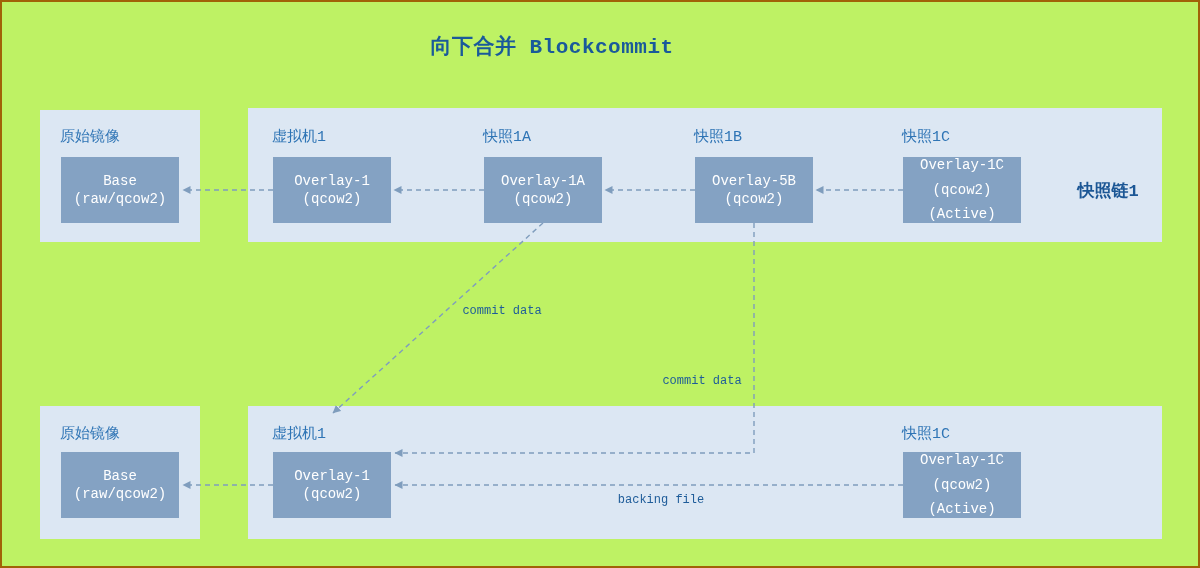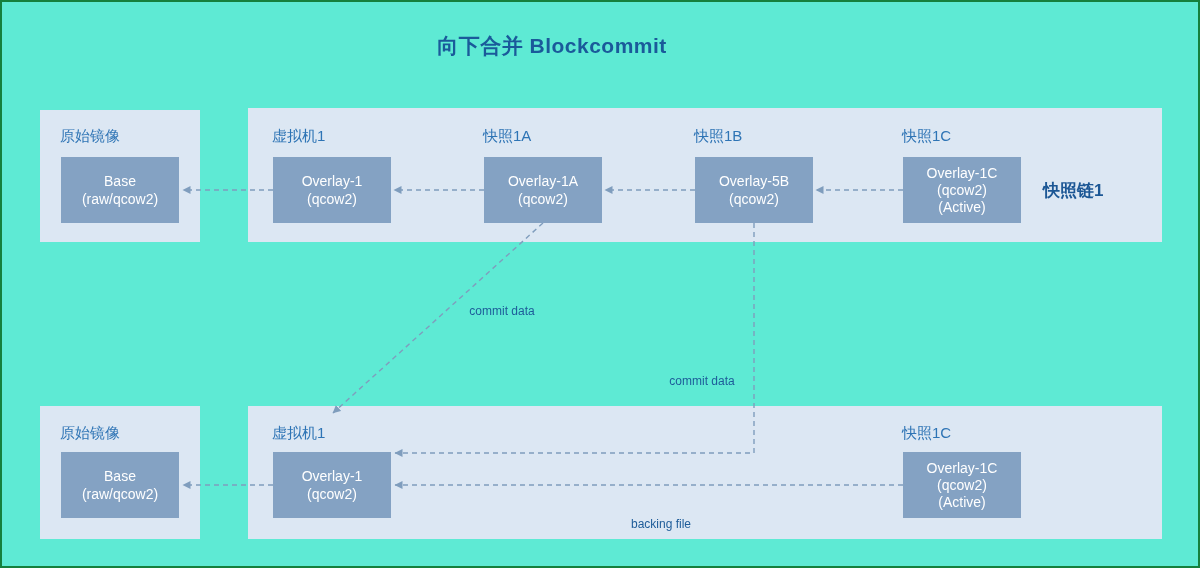--- a/index.html
+++ b/index.html
@@ -1,22 +1,22 @@
 <!DOCTYPE html>
 <html><head>
 <meta charset="utf-8">
 <style>
   html,body{margin:0;padding:0;background:#fff;}
   #canvas{
     position:relative;
     width:1200px;height:568px;
-    background:#5eead4;
-    border:2px solid #15803d;
+    background:#bef264;
+    border:2px solid #a16207;
     box-sizing:border-box;
-    font-family:Liberation Sans, sans-serif;
+    font-family:Liberation Mono, monospace;
     overflow:hidden;
   }
   .title{
     position:absolute;left:0;top:30px;width:1100px;
     text-align:center;
     font-size:21px;font-weight:bold;color:#1a5a9a;
     letter-spacing:0.5px;
   }
   .panel{
     position:absolute;
@@ -25,29 +25,29 @@
   .node-box{
     position:absolute;
     width:118px;height:66px;
     background:#84a2c3;
     color:#ffffff;
     font-size:14px;line-height:18px;
     display:flex;flex-direction:column;
     align-items:center;justify-content:center;
     text-align:center;
   }
-  .node-box.three-line{line-height:17px;}
+  .node-box.three-line{line-height:17px;justify-content:space-between;}
   .node-label{
     position:absolute;width:120px;
     text-align:left;
     font-size:15px;color:#2e74b5;
   }
   .chain-label{
     position:absolute;width:130px;
-    text-align:left;
+    text-align:center;
     font-size:17px;font-weight:bold;color:#1c5795;
   }
   .annotation{
     position:absolute;width:140px;
     text-align:center;
     font-size:12px;color:#1e5c99;
   }
   svg.connectors{
     position:absolute;left:0;top:0;width:1200px;height:568px;
     pointer-events:none;
@@ -113,21 +113,21 @@
   <div class="node-box three-line" style="left:901px;top:155px;">
     <span>Overlay-1C</span>
     <span>(qcow2)</span>
     <span>(Active)</span>
   </div>
 
   <div class="chain-label" style="left:1041px;top:177px;">快照链1</div>
 
   <div class="annotation" style="left:430px;top:302px;">commit data</div>
   <div class="annotation" style="left:630px;top:372px;">commit data</div>
-  <div class="annotation" style="left:589px;top:515px;">backing file</div>
+  <div class="annotation" style="left:589px;top:491px;">backing file</div>
 
   <div class="node-label" style="left:58px;top:422px;">原始镜像</div>
   <div class="node-box" style="left:59px;top:450px;">
     <span>Base</span>
     <span>(raw/qcow2)</span>
   </div>
 
   <div class="node-label" style="left:270px;top:422px;">虚拟机1</div>
   <div class="node-box" style="left:271px;top:450px;">
     <span>Overlay-1</span>

